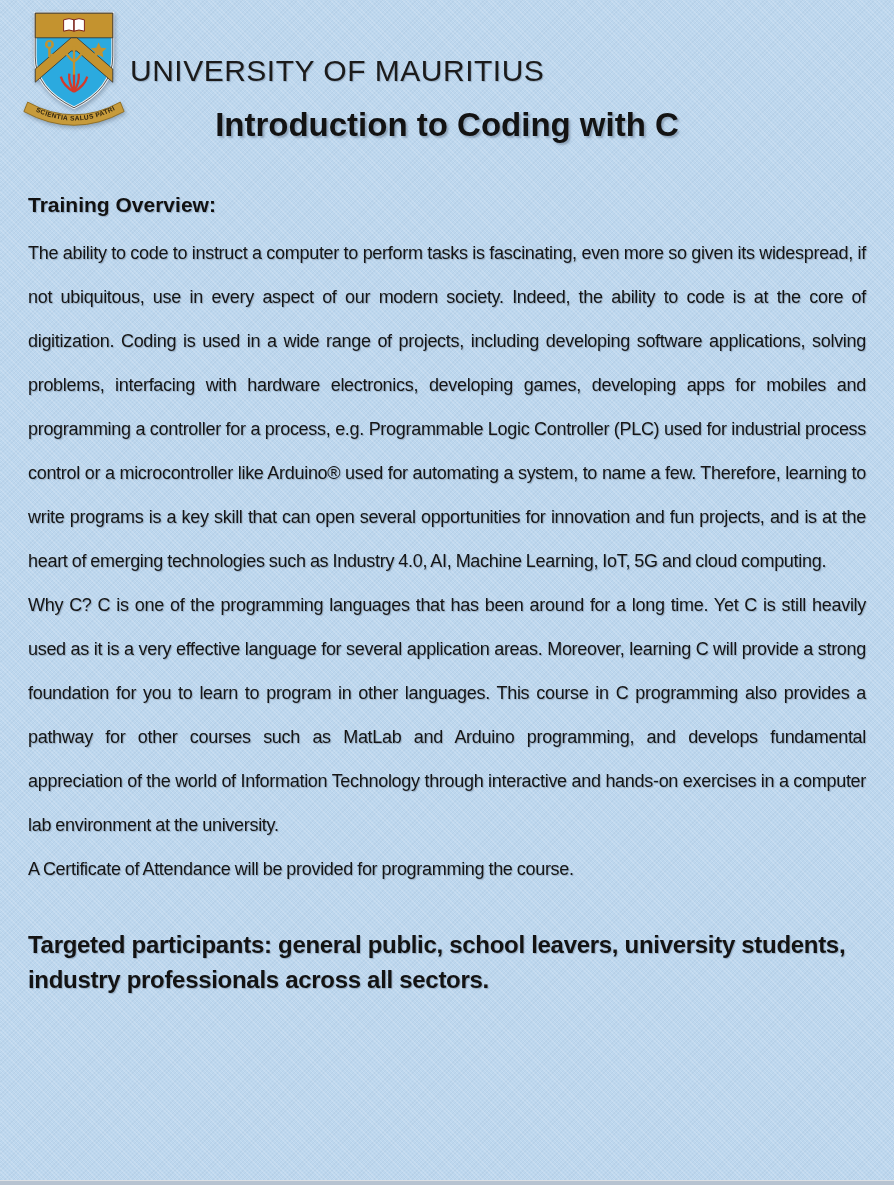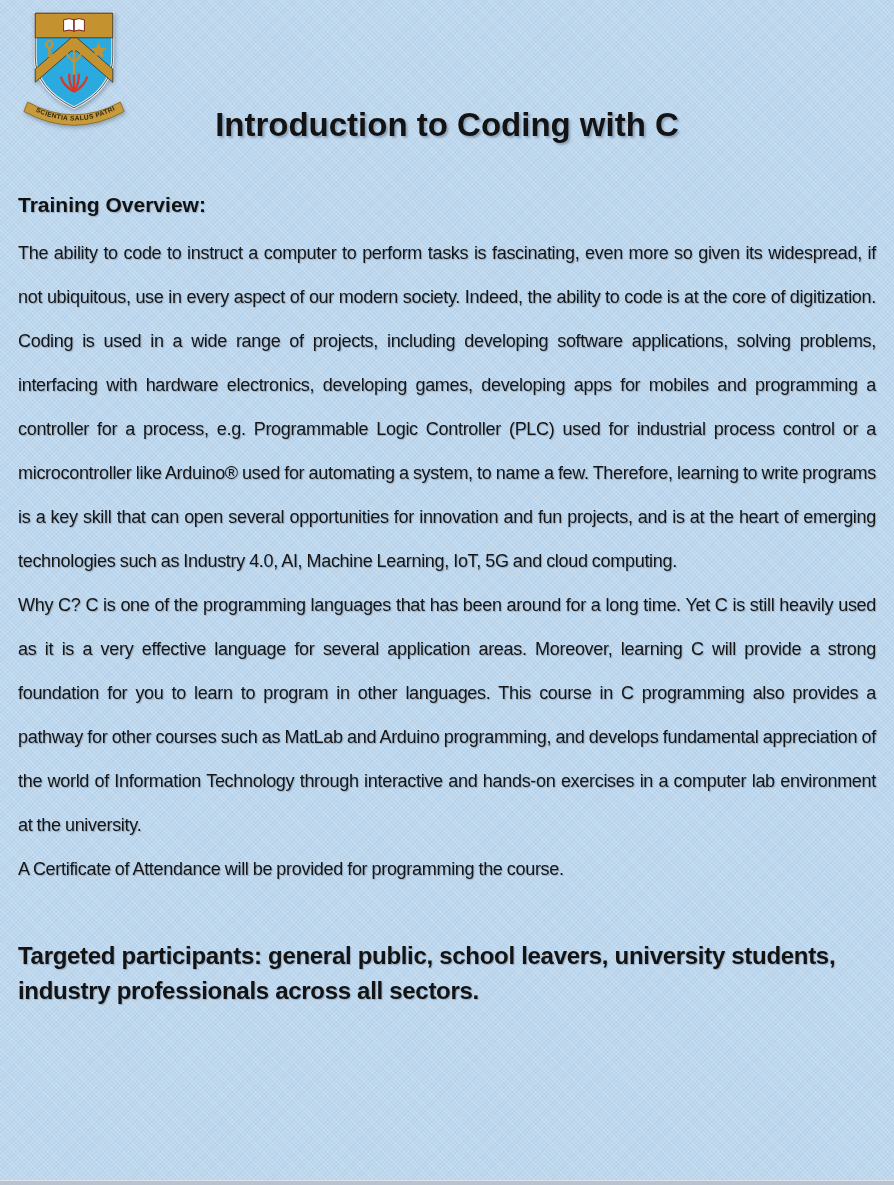--- a/index.html
+++ b/index.html
@@ -45,21 +45,21 @@
     text-align: center;
     font-size: 33px;
     font-weight: 700;
     line-height: 42px;
     color: #131313;
     text-shadow: 2px 2px 2px rgba(95,115,140,.5);
   }
 
   
   .content {
-    padding: 0 18px;
+    padding: 0 28px;
   }
   .overview-heading {
     margin-top: 46px;
     font-size: 21px;
     font-weight: 700;
     line-height: 26px;
     text-shadow: 1px 1px 1px rgba(95,115,140,.45);
   }
   .body-text {
     margin-top: 13px;
@@ -68,21 +68,21 @@
     font-size: 18px;
     font-weight: 400;
     line-height: 44px;
     text-align: justify;
     letter-spacing: -0.3px;
     word-spacing: -0.5px;
     color: #151515;
     text-shadow: 1px 1px 1px rgba(95,115,140,.45);
   }
   .targeted {
-    margin-top: 47px;
+    margin-top: 36px;
     font-size: 24px;
     font-weight: 700;
     line-height: 35px;
     letter-spacing: -0.3px;
     color: #131313;
     text-shadow: 1px 1px 1px rgba(95,115,140,.45);
   }
 
   
   .footer-strip {
@@ -142,20 +142,21 @@
       <g>
         <path d="M6 101 Q55 128 104 101 L108 111 Q55 140 2 111 Z" fill="#C79B3B" stroke="#8F6D22" stroke-width="1"></path>
         <path id="mottoPath" d="M11 109 Q55 132 99 109" fill="none"></path>
         <text font-size="7" font-weight="700" fill="#2F2410" letter-spacing="0.4">
           <textPath href="#mottoPath" startOffset="4%">SCIENTIA SALUS PATRIAE</textPath>
         </text>
       </g>
     </svg>
   </div>
 
+  <div class="university-name">UNIVERSITY OF MAURITIUS</div>
 
   <div class="course-title">Introduction to Coding with C</div>
 
   <div class="content">
     <div class="overview-heading">Training Overview:</div>
 
     <div class="body-text">
       <p>The ability to code to instruct a computer to perform tasks is fascinating, even more so given its widespread, if not ubiquitous, use in every aspect of our modern society. Indeed, the ability to code is at the core of digitization. Coding is used in a wide range of projects, including developing software applications, solving problems, interfacing with hardware electronics, developing games, developing apps for mobiles and programming a controller for a process, e.g. Programmable Logic Controller (PLC) used for industrial process control or a microcontroller like Arduino® used for automating a system, to name a few. Therefore, learning to write programs is a key skill that can open several opportunities for innovation and fun projects, and is at the heart of emerging technologies such as Industry 4.0, AI, Machine Learning, IoT, 5G and cloud computing.</p>
       <p>Why C? C is one of the programming languages that has been around for a long time. Yet C is still heavily used as it is a very effective language for several application areas. Moreover, learning C will provide a strong foundation for you to learn to program in other languages. This course in C programming also provides a pathway for other courses such as MatLab and Arduino programming, and develops fundamental appreciation of the world of Information Technology through interactive and hands-on exercises in a computer lab environment at the university.</p>
       <p>A Certificate of Attendance will be provided for programming the course.</p>

